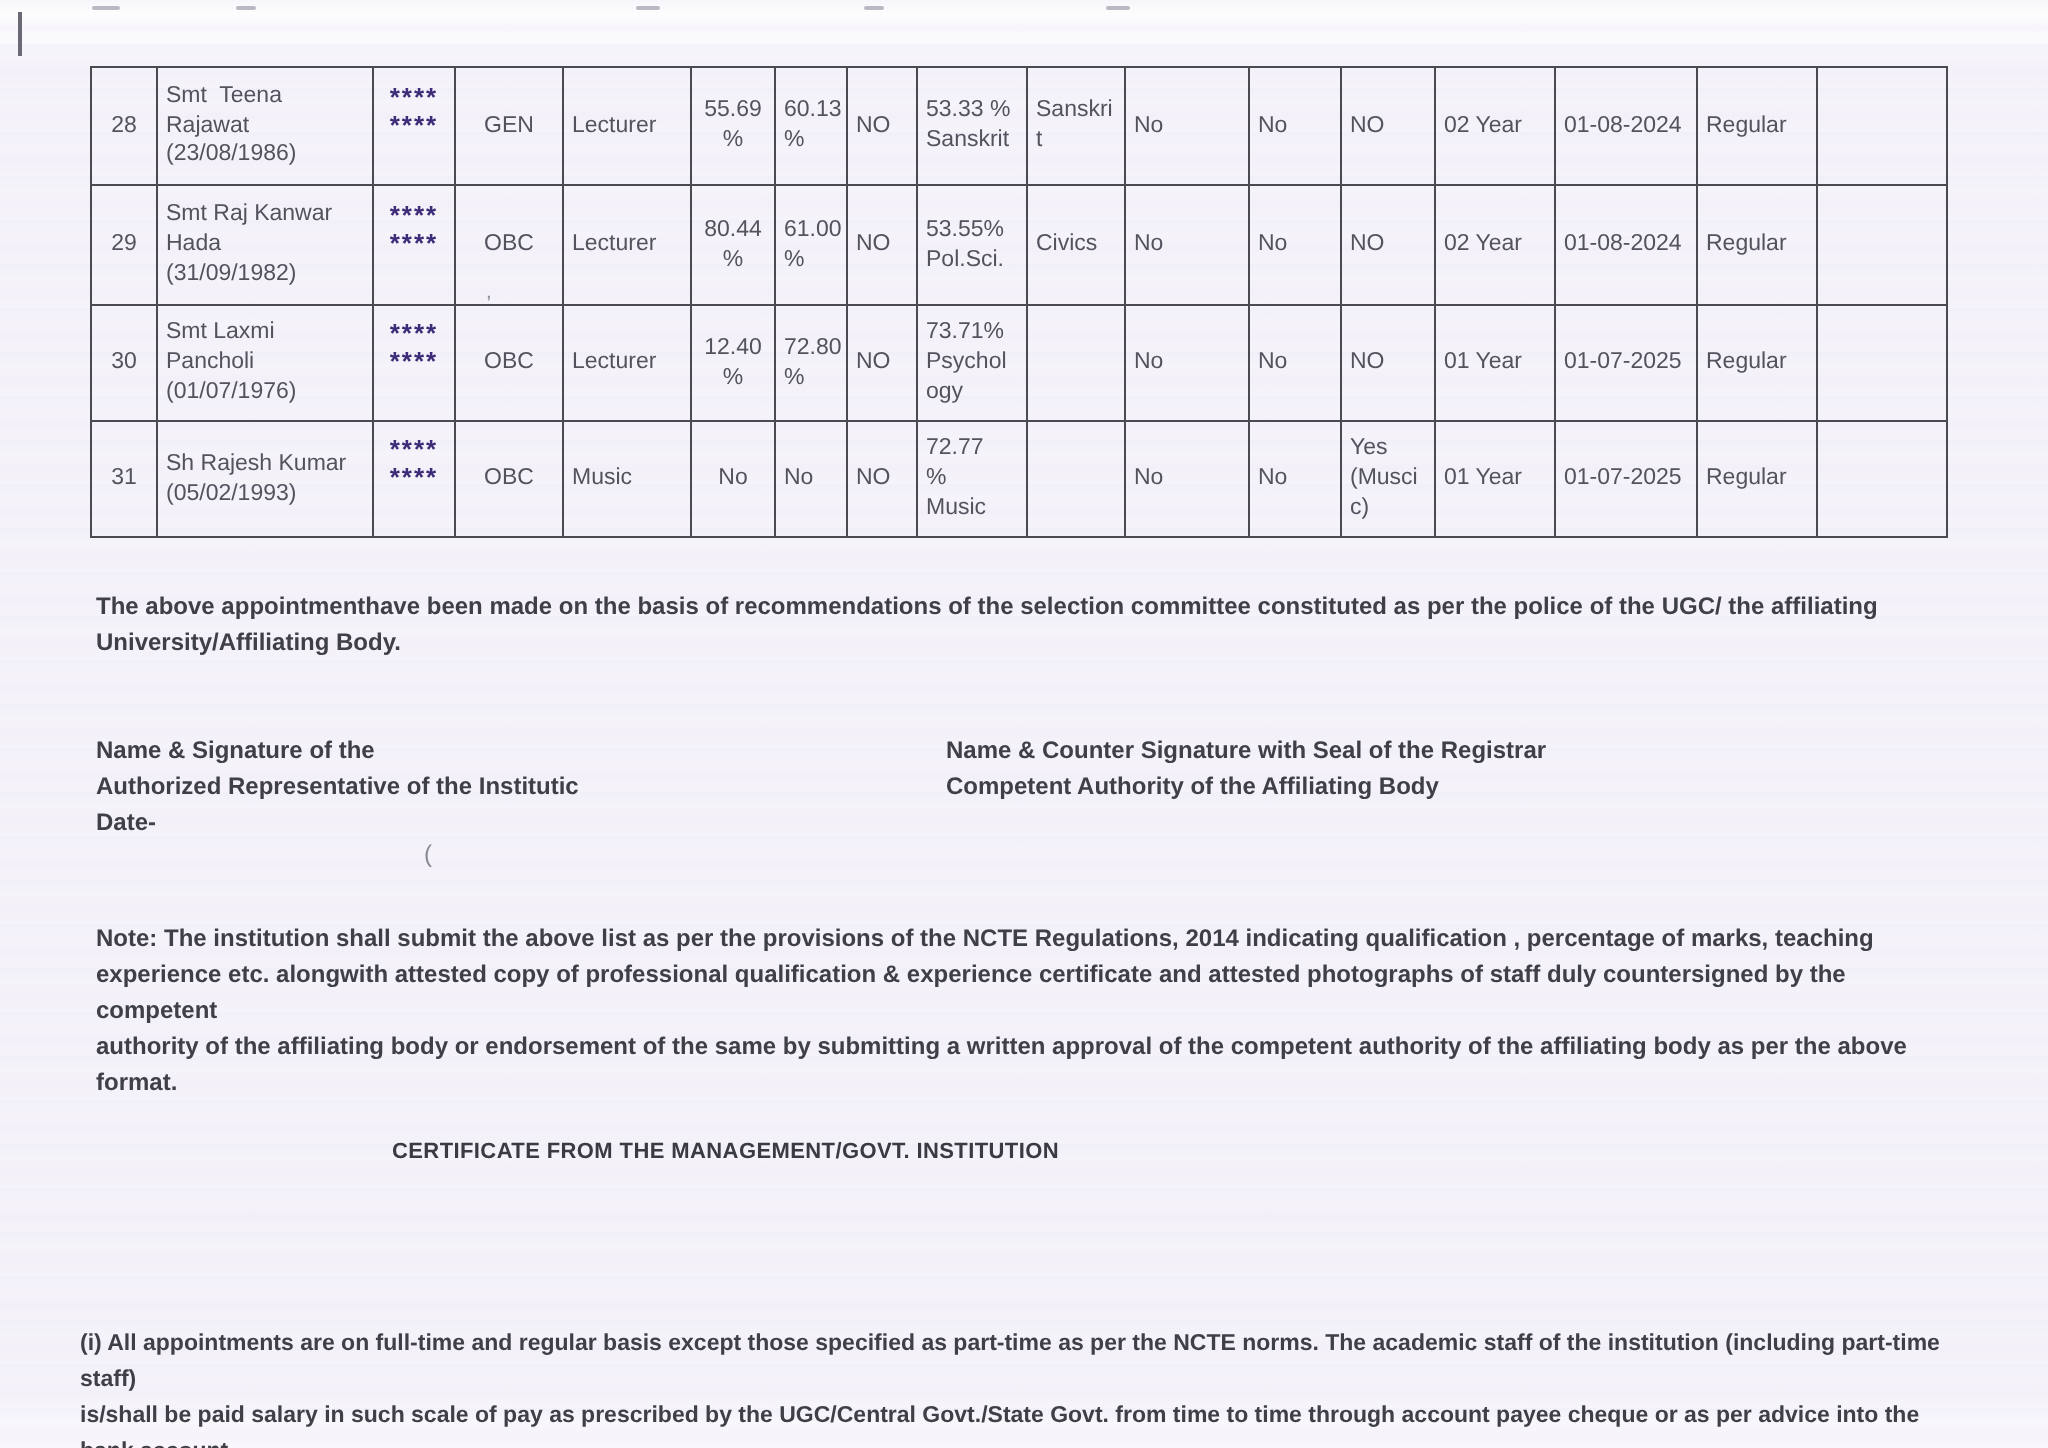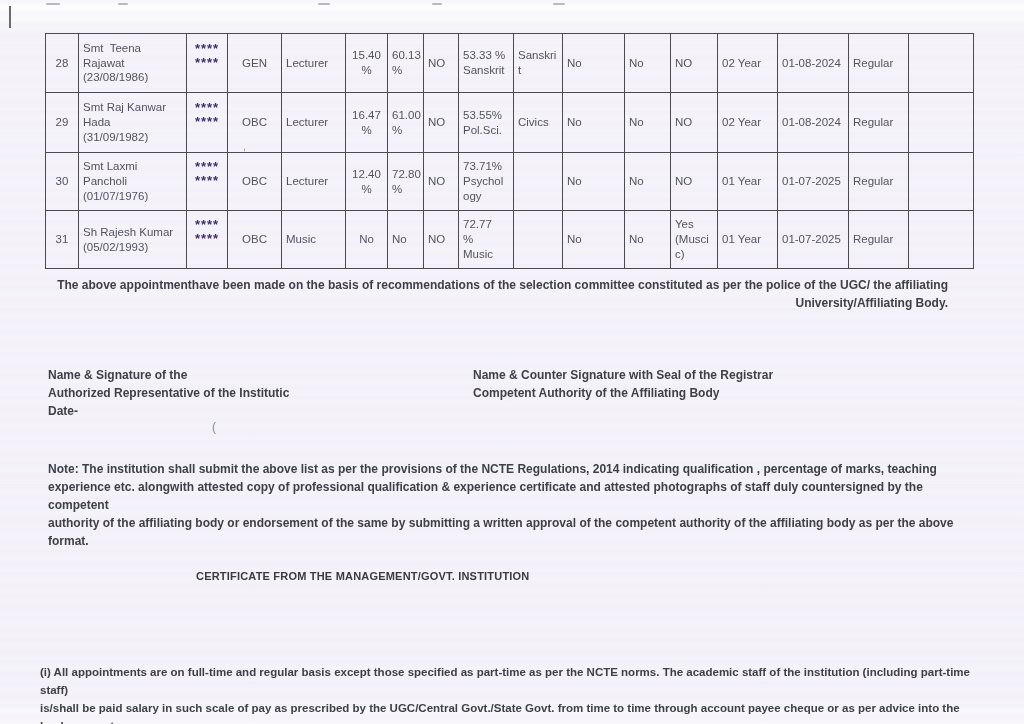--- a/index.html
+++ b/index.html
@@ -88,21 +88,21 @@
     </colgroup>
     <tbody>
         <tr>
           <td class="c1">28</td>
           <td class="c2">Smt  Teena
 Rajawat
 (23/08/1986)</td>
           <td class="c3"><div class="stars">****</div><div class="stars">****</div><div class="masknum">2101</div></td>
           <td class="c4">GEN</td>
           <td class="c5">Lecturer</td>
-          <td class="c6">15.40
+          <td class="c6">55.69
 %</td>
           <td class="c7">60.13
 %</td>
           <td class="c8">NO</td>
           <td class="c9">53.33 %
 Sanskrit</td>
           <td class="c10">Sanskri
 t</td>
           <td class="c11">No</td>
           <td class="c12">No</td>
@@ -113,21 +113,21 @@
           <td class="c17"></td>
         </tr>
         <tr>
           <td class="c1">29</td>
           <td class="c2">Smt Raj Kanwar
 Hada
 (31/09/1982)</td>
           <td class="c3"><div class="stars">****</div><div class="stars">****</div><div class="masknum">3019</div></td>
           <td class="c4">OBC</td>
           <td class="c5">Lecturer</td>
-          <td class="c6">16.47
+          <td class="c6">80.44
 %</td>
           <td class="c7">61.00
 %</td>
           <td class="c8">NO</td>
           <td class="c9">53.55%
 Pol.Sci.</td>
           <td class="c10">Civics</td>
           <td class="c11">No</td>
           <td class="c12">No</td>
           <td class="c13">NO</td>
@@ -184,21 +184,21 @@
           <td class="c15">01-07-2025</td>
           <td class="c16">Regular</td>
           <td class="c17"></td>
         </tr>
       </tbody>
   </table>
 
   <div class="artifact" style="left:243px;top:141px;">,</div>
   <div class="artifact" style="left:212px;top:420px;font-size:12px;">(</div>
 
-  <div class="bodytext" style="left:48px;top:276px;width:900px;text-align:right;">The above appointmenthave been made on the basis of recommendations of the selection committee constituted as per the police of the UGC/ the affiliating
+  <div class="bodytext" style="left:48px;top:294px;width:900px;">The above appointmenthave been made on the basis of recommendations of the selection committee constituted as per the police of the UGC/ the affiliating
 University/Affiliating Body.</div>
 
   <div class="bodytext" style="left:48px;top:366px;width:400px;">Name &amp; Signature of the
 Authorized Representative of the Institutic
 Date-</div>
   <div class="bodytext" style="left:473px;top:366px;width:430px;">Name &amp; Counter Signature with Seal of the Registrar
 Competent Authority of the Affiliating Body</div>
 
   <div class="bodytext" style="left:48px;top:460px;width:910px;">Note: The institution shall submit the above list as per the provisions of the NCTE Regulations, 2014 indicating qualification , percentage of marks, teaching
 experience etc. alongwith attested copy of professional qualification &amp; experience certificate and attested photographs of staff duly countersigned by the competent

